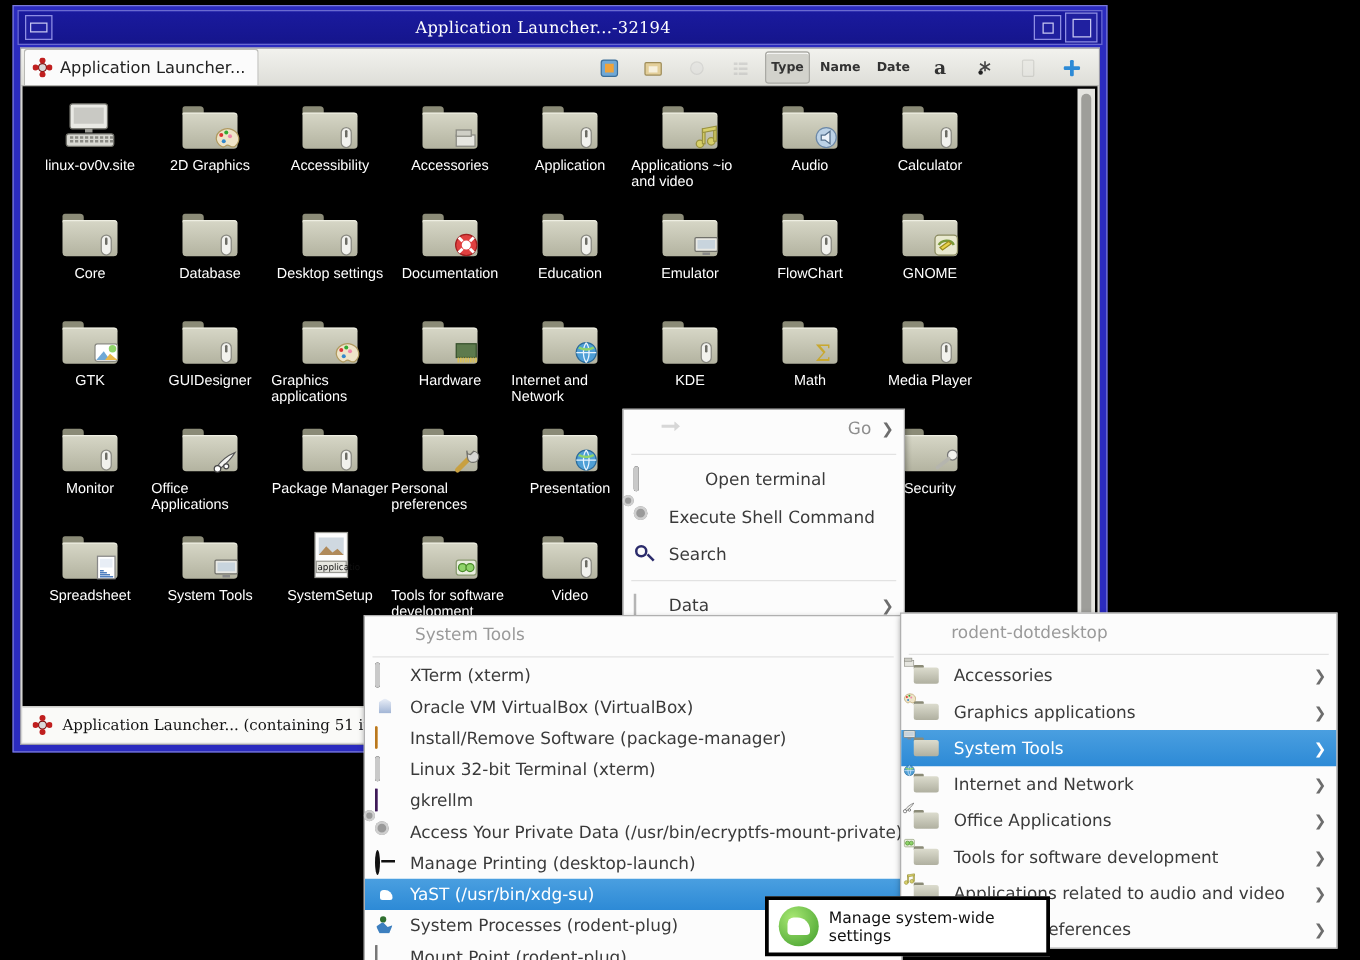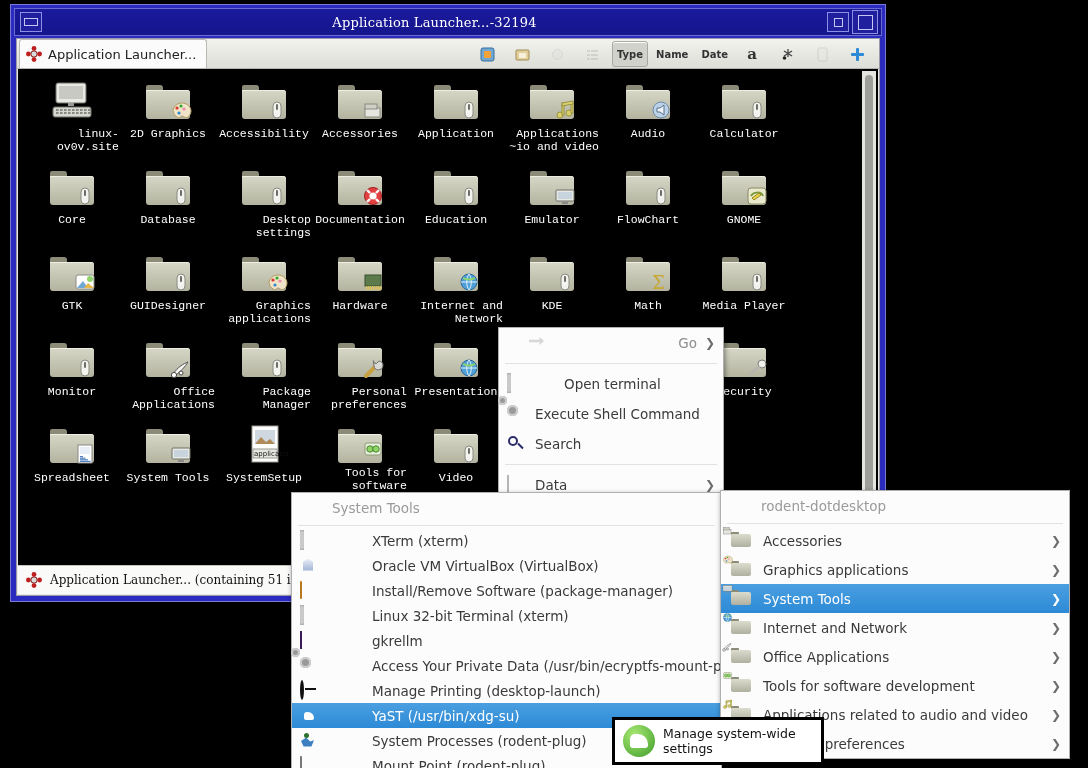--- a/index.html
+++ b/index.html
@@ -38,22 +38,22 @@
         font-size:10px;font-weight:bold;color:#333;border:1px solid transparent;border-radius:3px;}
   .tbtn.active{background:#d2d2cc;border-color:#a9a9a4;
         box-shadow:inset 0 1px 0 #fff;}
   .tbtn.dim{opacity:.35;}
 
   
   .iconview{position:absolute;left:1px;right:1px;top:30px;bottom:30px;background:#000;overflow:hidden;}
   .grid{position:absolute;left:6px;top:6px;right:18px;display:flex;flex-wrap:wrap;}
   .cell{width:96px;height:86px;display:flex;flex-direction:column;align-items:center;
         padding-top:6px;box-sizing:border-box;}
-  .cell .lbl{margin-top:4px;color:#fff;font-family:Liberation Mono, monospace;font-size:11.5px;
-        text-align:right;line-height:13px;max-width:94px;}
+  .cell .lbl{margin-top:4px;color:#fff;font-family:Liberation Sans, sans-serif;font-size:11.5px;
+        text-align:left;line-height:13px;max-width:94px;}
   .fico{position:relative;width:48px;height:42px;}
   .folder{position:absolute;left:2px;top:4px;width:44px;height:34px;}
   .folder .tabtop{position:absolute;left:0;top:0;width:17px;height:7px;background:#8b8b77;
         border-radius:2px 3px 0 0;}
   .folder .body{position:absolute;left:0;top:5px;width:44px;height:29px;
         background:linear-gradient(#d7d7c7,#b3b3a0);border-radius:1px 3px 3px 3px;
         box-shadow:inset 0 1px 0 #eeeee2;}
   .ov{position:absolute;right:0px;bottom:0px;width:22px;height:24px;}
 
   
@@ -77,28 +77,28 @@
   .mi .mtext{flex:1;}
   .mi .arrow{position:absolute;right:8px;top:50%;transform:translateY(-50%);
       color:#6d6d6d;font-size:12px;}
   .mi.sel{background:linear-gradient(#4a9fe0,#2d8ad6);color:#fff;}
   .mi.sel .arrow{color:#fff;}
 
   
   #ctxmenu{left:498px;top:327px;width:224px;}
   
   #appsmenu{left:291px;top:492px;width:429px;}
-  #appsmenu .mi{height:25px;gap:44px;}
+  #appsmenu .mi{height:25px;}
   
   #catmenu{left:720px;top:490px;width:348px;}
   #catmenu .mi{height:29px;padding-left:10px;}
   #catmenu .mi .mico{width:22px;height:18px;margin-right:10px;}
 
   
-  .tooltip{position:absolute;left:612px;top:717px;width:212px;height:48px;background:#fff;
+  .tooltip{position:absolute;left:612px;top:717px;width:228px;height:48px;background:#fff;
       border:3px solid #000;display:flex;align-items:center;gap:8px;padding-left:8px;box-sizing:border-box;
       font-size:12.5px;color:#111;}
 
   
   .i-term{width:16px;height:13px;background:#111;border:2px solid #c9c9c9;border-radius:2px;box-sizing:border-box;}
   .i-box{width:16px;height:16px;background:#3d5a8a;border-radius:3px;position:relative;}
   .i-box:after{content:"";position:absolute;left:3px;top:2px;width:10px;height:12px;
       background:linear-gradient(#e9eef7,#9fb3d4);clip-path:polygon(50% 0,100% 28%,100% 100%,0 100%,0 28%);}
   .i-pkg{width:16px;height:14px;background:#e8a33d;border:1px solid #b9781f;border-radius:2px;box-sizing:border-box;}
   .i-gk{width:18px;height:13px;background:#6a2f8f;border:1px solid #3d1a55;box-sizing:border-box;position:relative;}

